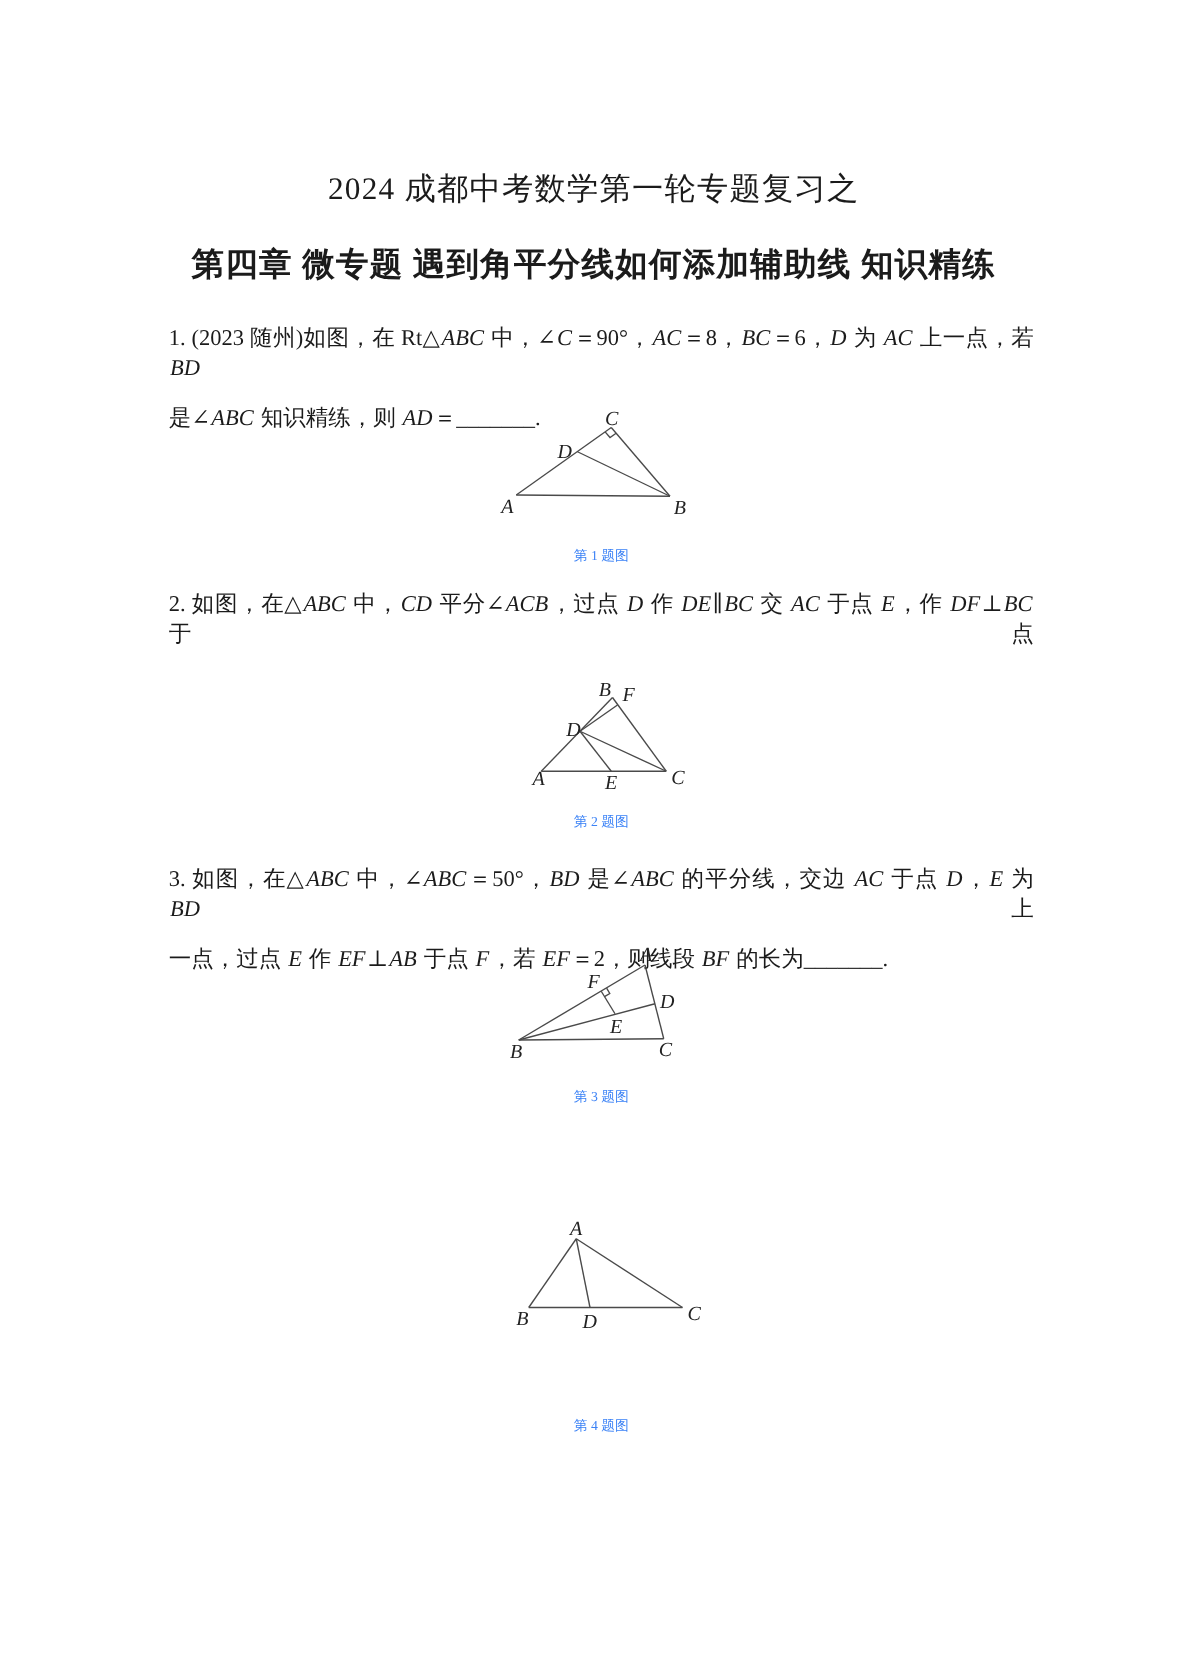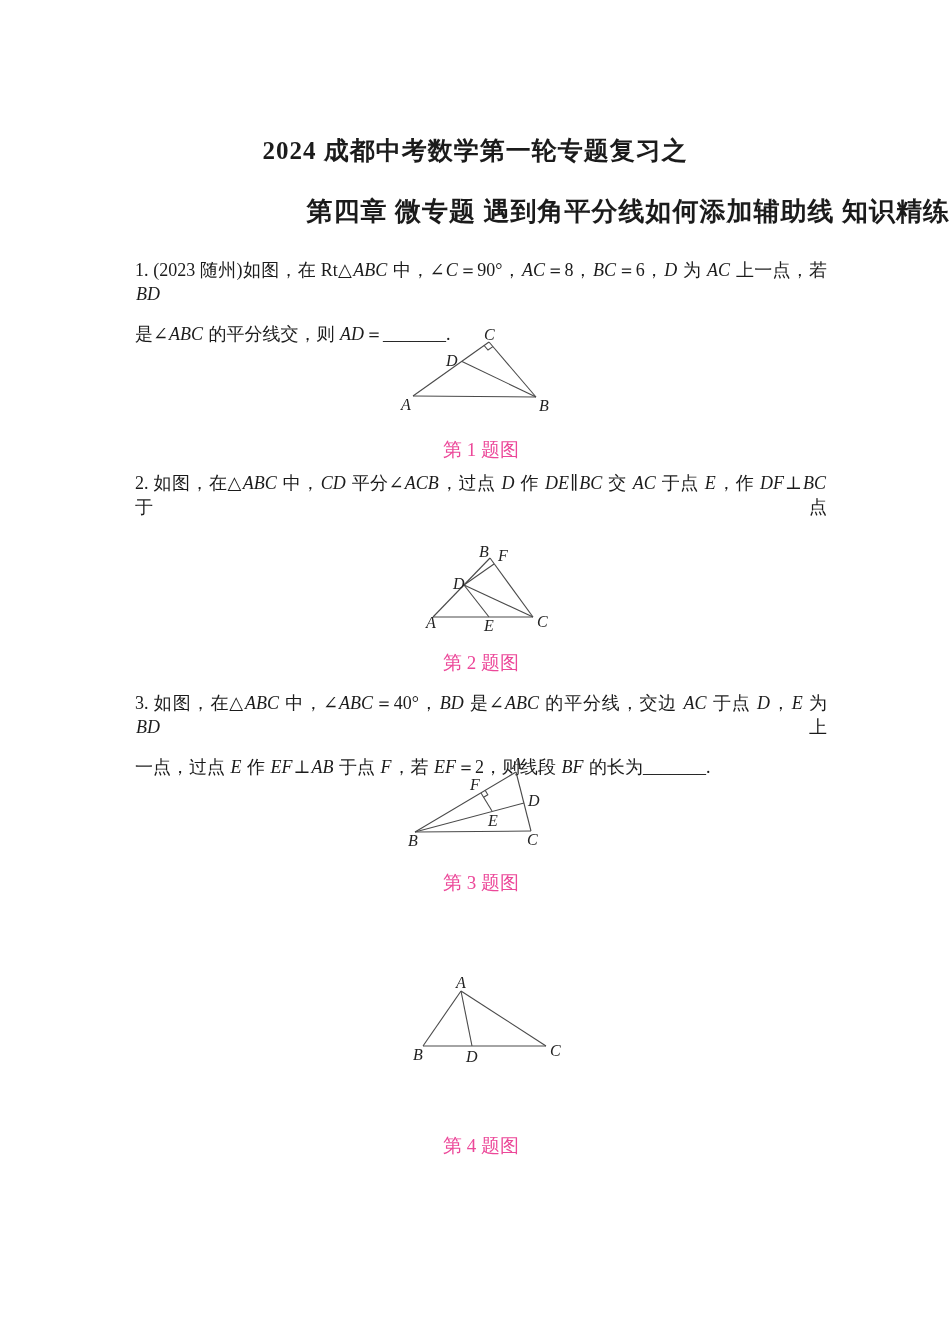--- a/index.html
+++ b/index.html
@@ -2,45 +2,45 @@
 <html><head>
 <meta charset="utf-8">
 <style>
   html,body{margin:0;padding:0;}
   body{
     width:950px;height:1344px;background:#ffffff;position:relative;
     font-family:"Liberation Serif","DejaVu Serif",serif;color:#1b1b1b;
     overflow:hidden;
   }
   .title1{position:absolute;top:134px;left:0;width:950px;text-align:center;
-    font-size:25px;font-weight:bold;letter-spacing:1px;}
-  .title2{position:absolute;top:194px;left:0;width:950px;text-align:right;
+    font-size:25px;font-weight:normal;letter-spacing:1px;}
+  .title2{position:absolute;top:194px;left:0;width:950px;text-align:center;
     font-size:26px;font-weight:bold;letter-spacing:1px;}
   .qblock{position:absolute;left:135px;width:692px;}
   .qline{font-size:18px;line-height:24px;margin-bottom:16px;white-space:normal;}
   .just{text-align:justify;text-align-last:justify;}
   .qline i{padding:0 1px;}
   .caption{position:absolute;left:135px;width:692px;text-align:center;
-    font-size:19px;color:#ec4899;}
+    font-size:11px;color:#3b82f6;}
   svg.fig{position:absolute;overflow:visible;}
   svg.fig line, svg.fig polyline{stroke:#4a4a4a;stroke-width:1.1;fill:none;}
   svg.fig text{font-family:"Liberation Serif","DejaVu Serif",serif;
     font-size:16px;font-style:italic;fill:#222;}
 </style>
 </head>
 <body>
 
 <div>
 
   <div class="title1">2024 成都中考数学第一轮专题复习之</div>
   <div class="title2">第四章 微专题 遇到角平分线如何添加辅助线 知识精练</div>
 
   <div class="qblock" style="top:258px">
     <div class="qline just"><span>1. (2023 随州)如图，在 Rt△</span><i>ABC</i><span> 中，∠</span><i>C</i><span>＝90°，</span><i>AC</i><span>＝8，</span><i>BC</i><span>＝6，</span><i>D</i><span> 为 </span><i>AC</i><span> 上一点，若 </span><i>BD</i></div>
-    <div class="qline"><span>是∠</span><i>ABC</i><span> 的平分线交，则 </span><i>AD</i><span>＝_______.</span></div>
+    <div class="qline"><span>是∠</span><i>ABC</i><span> 知识精练，则 </span><i>AD</i><span>＝_______.</span></div>
   </div>
 
   <svg class="fig" style="left:395px;top:326px" width="220" height="95" viewBox="0 0 220 95">
     <line x1="18" y1="70" x2="141" y2="71"></line>
     <line x1="18" y1="70" x2="94" y2="16"></line>
     <line x1="94" y1="16" x2="141" y2="71"></line>
     <line x1="141" y1="71" x2="67" y2="35.4"></line>
     <polyline points="89.1,19.5 93,24 97.9,20.6"></polyline>
     <text x="6" y="84">A</text>
     <text x="144" y="85">B</text>
@@ -63,21 +63,21 @@
     <text x="6" y="85">A</text>
     <text x="59" y="14">B</text>
     <text x="117" y="84">C</text>
     <text x="33" y="46">D</text>
     <text x="64" y="88">E</text>
     <text x="78" y="18">F</text>
   </svg>
   <div class="caption" style="top:650px">第 2 题图</div>
 
   <div class="qblock" style="top:691px">
-    <div class="qline just"><span>3. 如图，在△</span><i>ABC</i><span> 中，∠</span><i>ABC</i><span>＝40°，</span><i>BD</i><span> 是∠</span><i>ABC</i><span> 的平分线，交边 </span><i>AC</i><span> 于点 </span><i>D</i><span>，</span><i>E</i><span> 为 </span><i>BD</i><span> 上</span></div>
+    <div class="qline just"><span>3. 如图，在△</span><i>ABC</i><span> 中，∠</span><i>ABC</i><span>＝50°，</span><i>BD</i><span> 是∠</span><i>ABC</i><span> 的平分线，交边 </span><i>AC</i><span> 于点 </span><i>D</i><span>，</span><i>E</i><span> 为 </span><i>BD</i><span> 上</span></div>
     <div class="qline"><span>一点，过点 </span><i>E</i><span> 作 </span><i>EF</i><span>⊥</span><i>AB</i><span> 于点 </span><i>F</i><span>，若 </span><i>EF</i><span>＝2，则线段 </span><i>BF</i><span> 的长为_______.</span></div>
   </div>
 
   <svg class="fig" style="left:400px;top:756px" width="150" height="97" viewBox="0 0 150 97">
     <line x1="15" y1="76" x2="116" y2="16"></line>
     <line x1="15" y1="76" x2="131" y2="75"></line>
     <line x1="116" y1="16" x2="131" y2="75"></line>
     <line x1="15" y1="76" x2="124" y2="47"></line>
     <line x1="81" y1="37" x2="92" y2="55"></line>
     <polyline points="85.3,34.5 87.8,38.8 83.6,41.3"></polyline>

